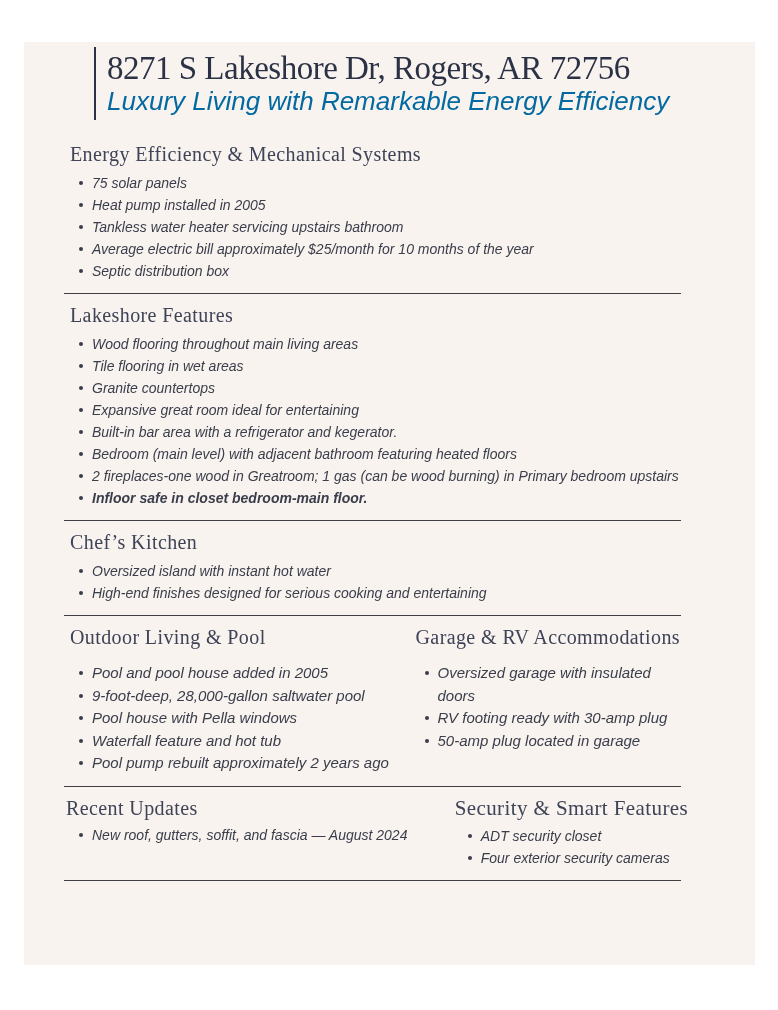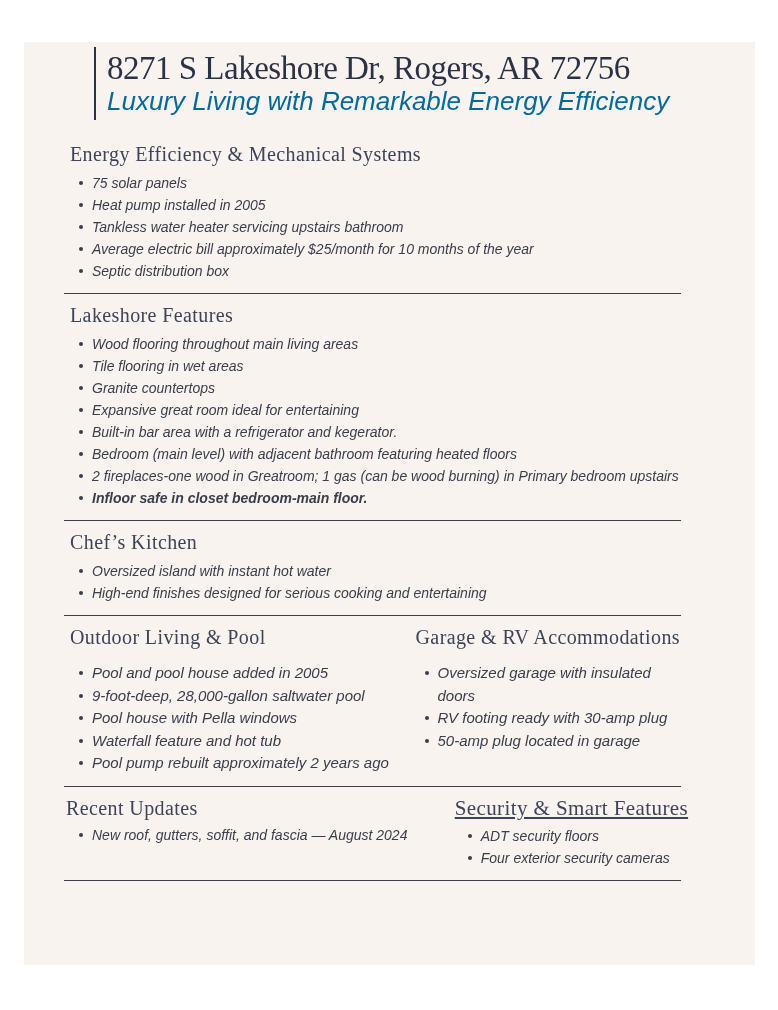--- a/index.html
+++ b/index.html
@@ -85,21 +85,21 @@
     margin: 11px 0 9px 0;
   }
   .row { display: flex; }
   .row-mid .col-l { width: 56%; }
   .row-mid .col-r { width: 44%; }
   .row-mid h2 { margin-bottom: 13px; }
   .row-mid li { font-size: 15px; line-height: 22.5px; }
   .row-bottom .col-l { width: 63%; }
   .row-bottom .col-r { width: 37%; }
   .row-bottom h2 { margin-bottom: 4px; margin-left: 2px; }
-  .row-bottom .col-r h2 { font-size: 21px; text-decoration: underline; }
+  .row-bottom .col-r h2 { font-size: 21px; }
 </style>
 </head>
 <body>
 
 <div class="page">
 
   <div class="header">
     <div class="title">8271 S Lakeshore Dr, Rogers, AR 72756</div>
     <div class="subtitle">Luxury Living with Remarkable Energy Efficiency</div>
   </div>
@@ -169,21 +169,21 @@
   <div class="row row-bottom">
     <section class="col-l">
       <h2>Recent Updates</h2>
       <ul>
         <li>New roof, gutters, soffit, and fascia — August 2024</li>
       </ul>
     </section>
     <section class="col-r">
       <h2>Security &amp; Smart Features</h2>
       <ul>
-        <li>ADT security floors</li>
+        <li>ADT security closet</li>
         <li>Four exterior security cameras</li>
       </ul>
     </section>
   </div>
 
   <hr>
 
 </div>
 
 </body></html>

